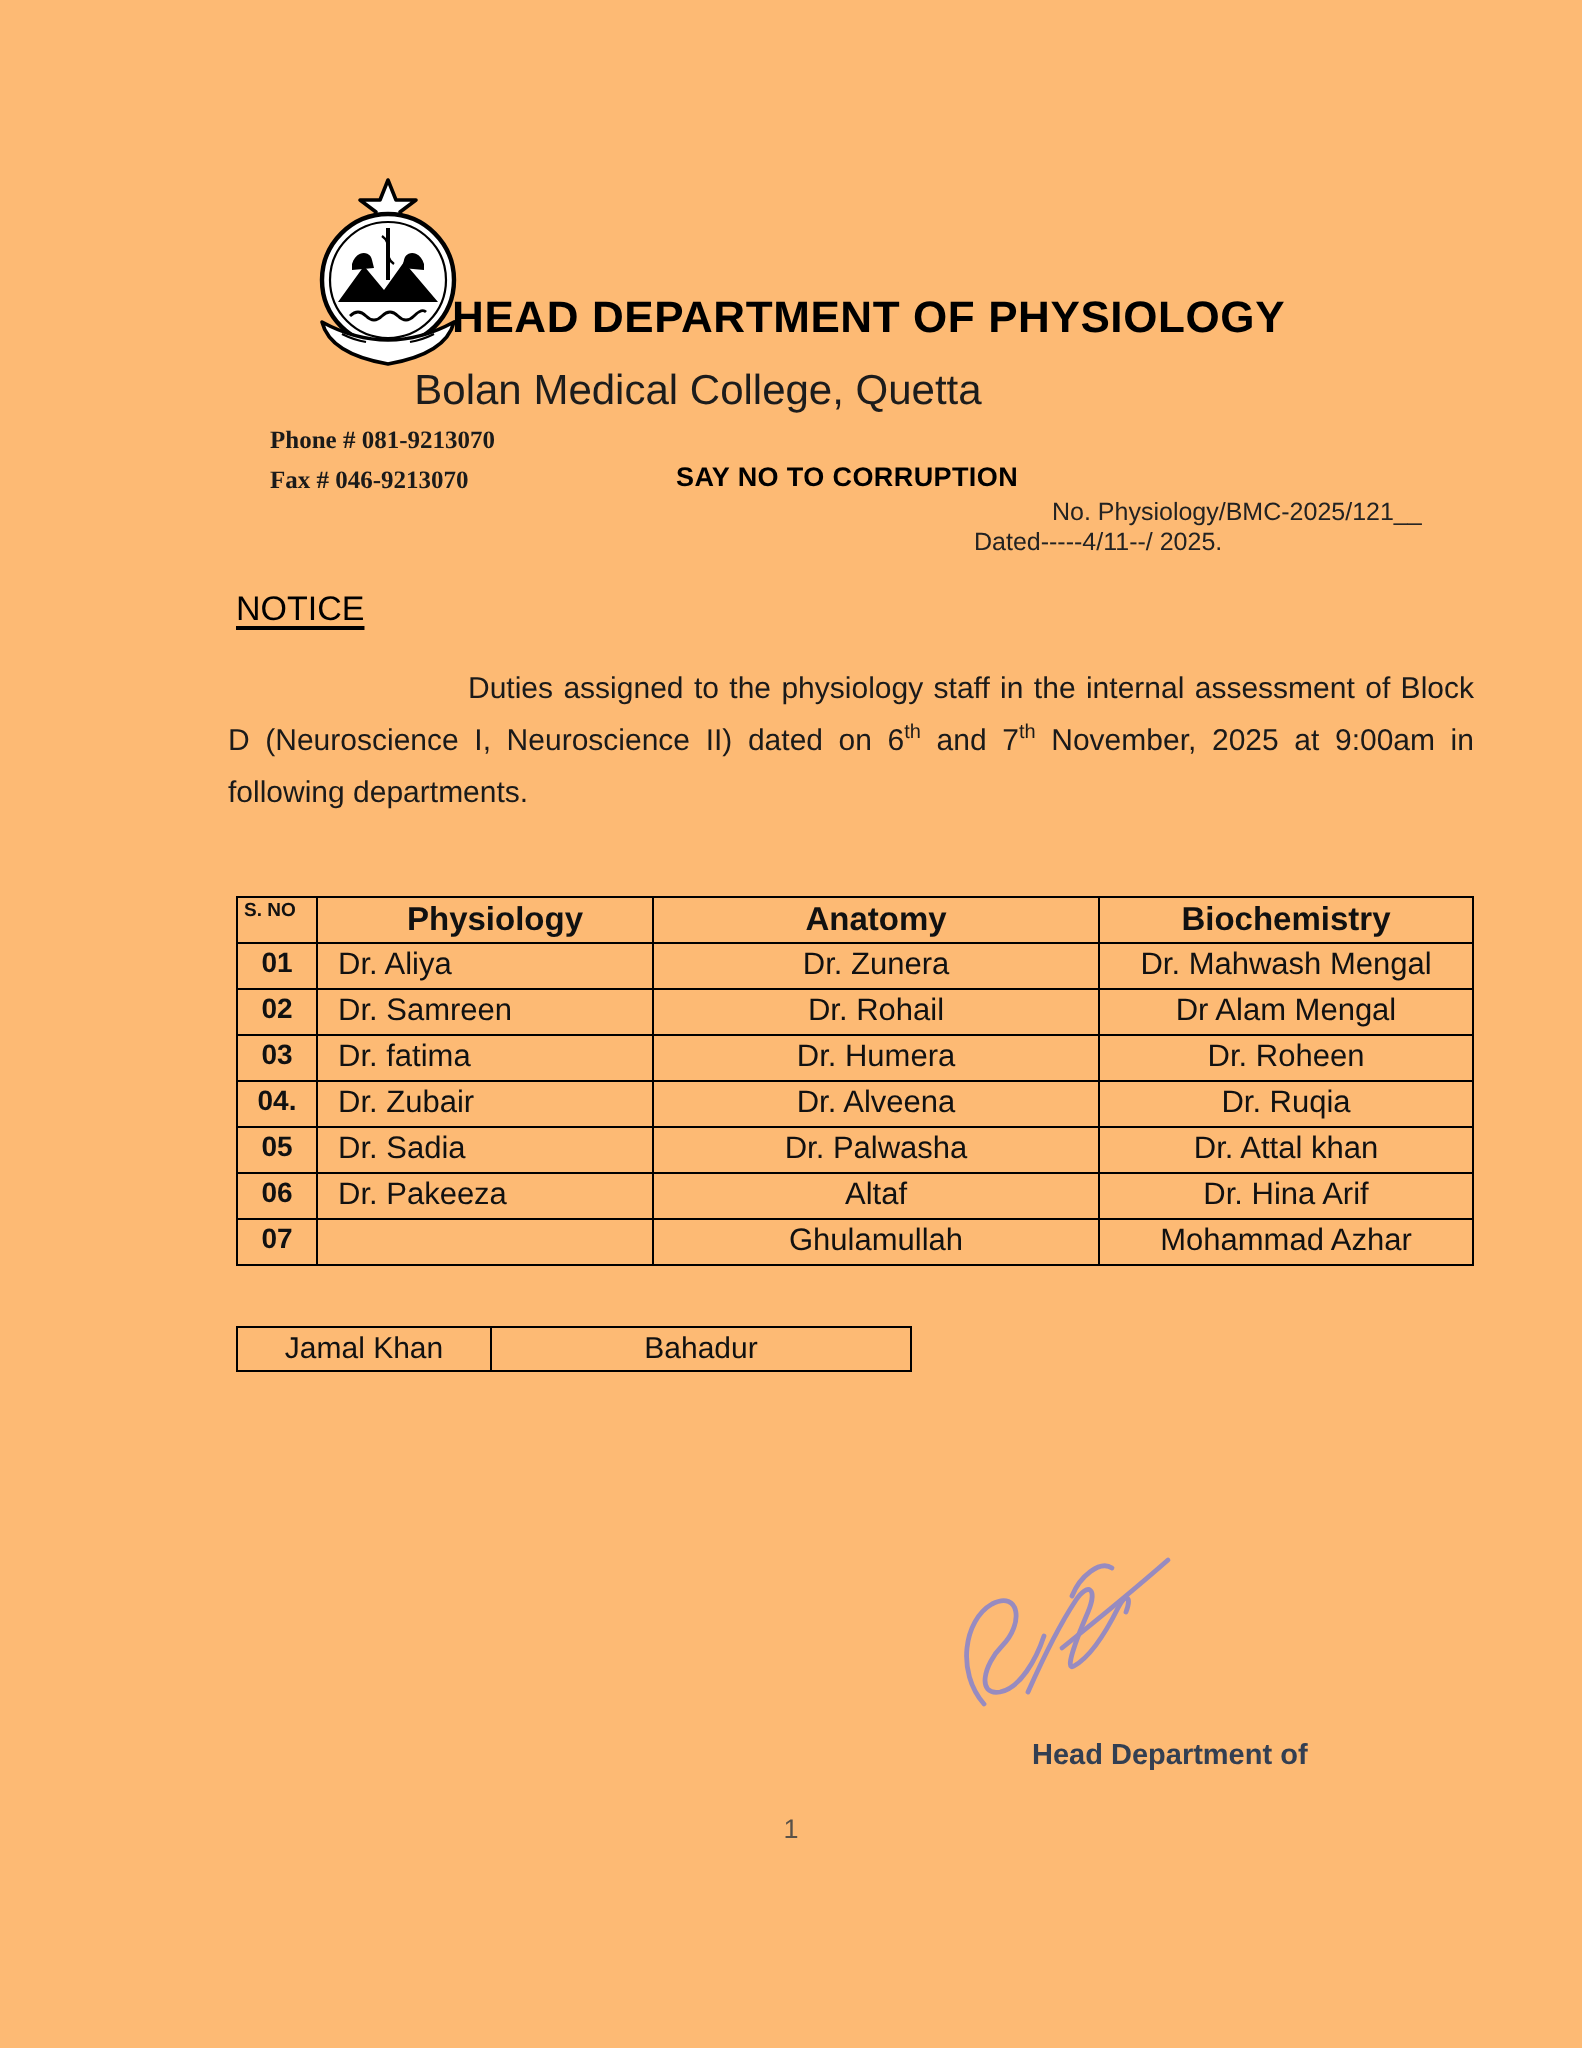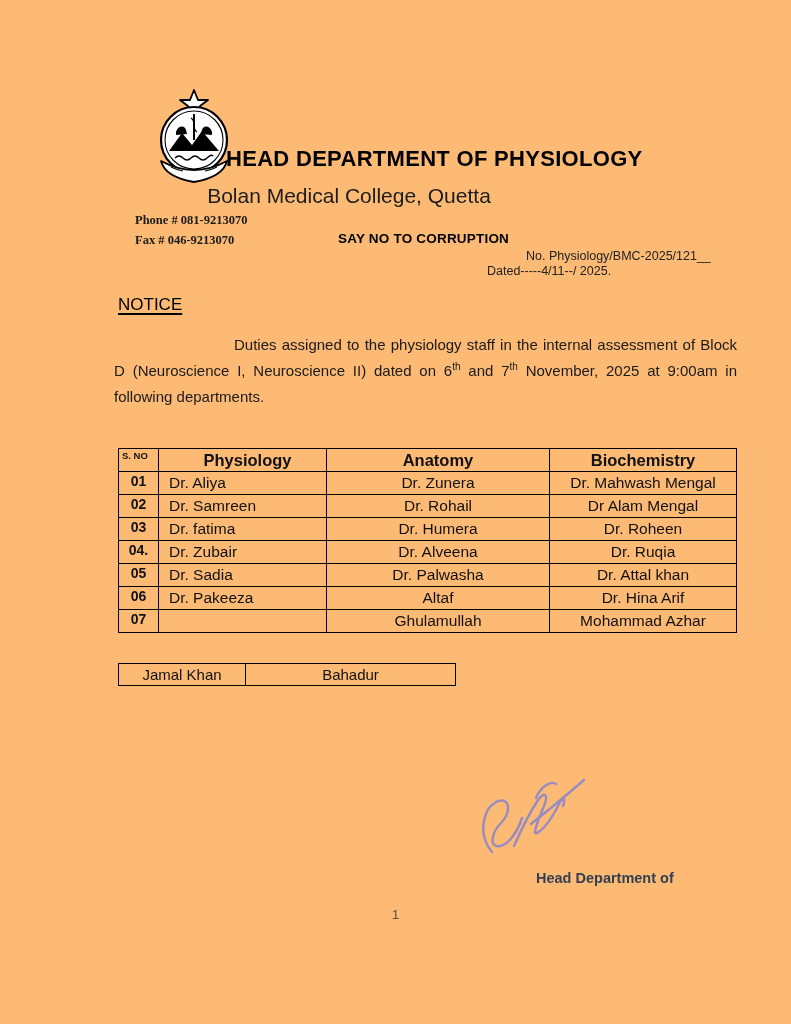--- a/index.html
+++ b/index.html
@@ -62,21 +62,21 @@
   .lab-table{position:absolute;left:118px;top:663px;width:337px;}
   .lab-table th,.lab-table td{
     border:1.6px solid #000;box-sizing:border-box;padding:0;text-align:center;white-space:nowrap;
   }
   .lab-table th{font-weight:normal;font-size:16.5px;height:23px;}
   .lab-table td{font-size:15px;height:22px;}
 
   .signature{position:absolute;left:476px;top:766px;}
   .sign-label{
     position:absolute;left:516px;top:870px;
-    font-size:14.5px;font-weight:600;color:var(--sign_label_text,#333f52);margin-left:20px;
+    font-size:14.5px;font-weight:600;color:var(--sign_label_text,#333f52);
   }
   .page-number{
     position:absolute;left:0;top:907px;width:791px;text-align:center;
     font-size:13.5px;color:var(--page_number_text,#5a5248);
   }
 </style>
 </head>
 <body>
 
 <div class="page">

